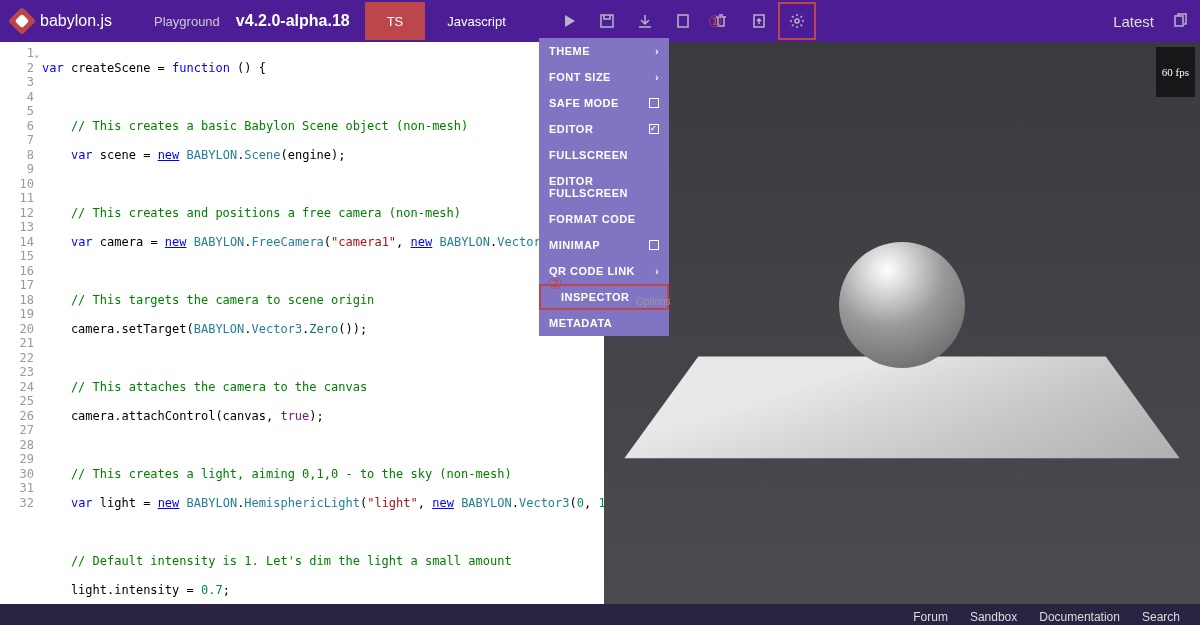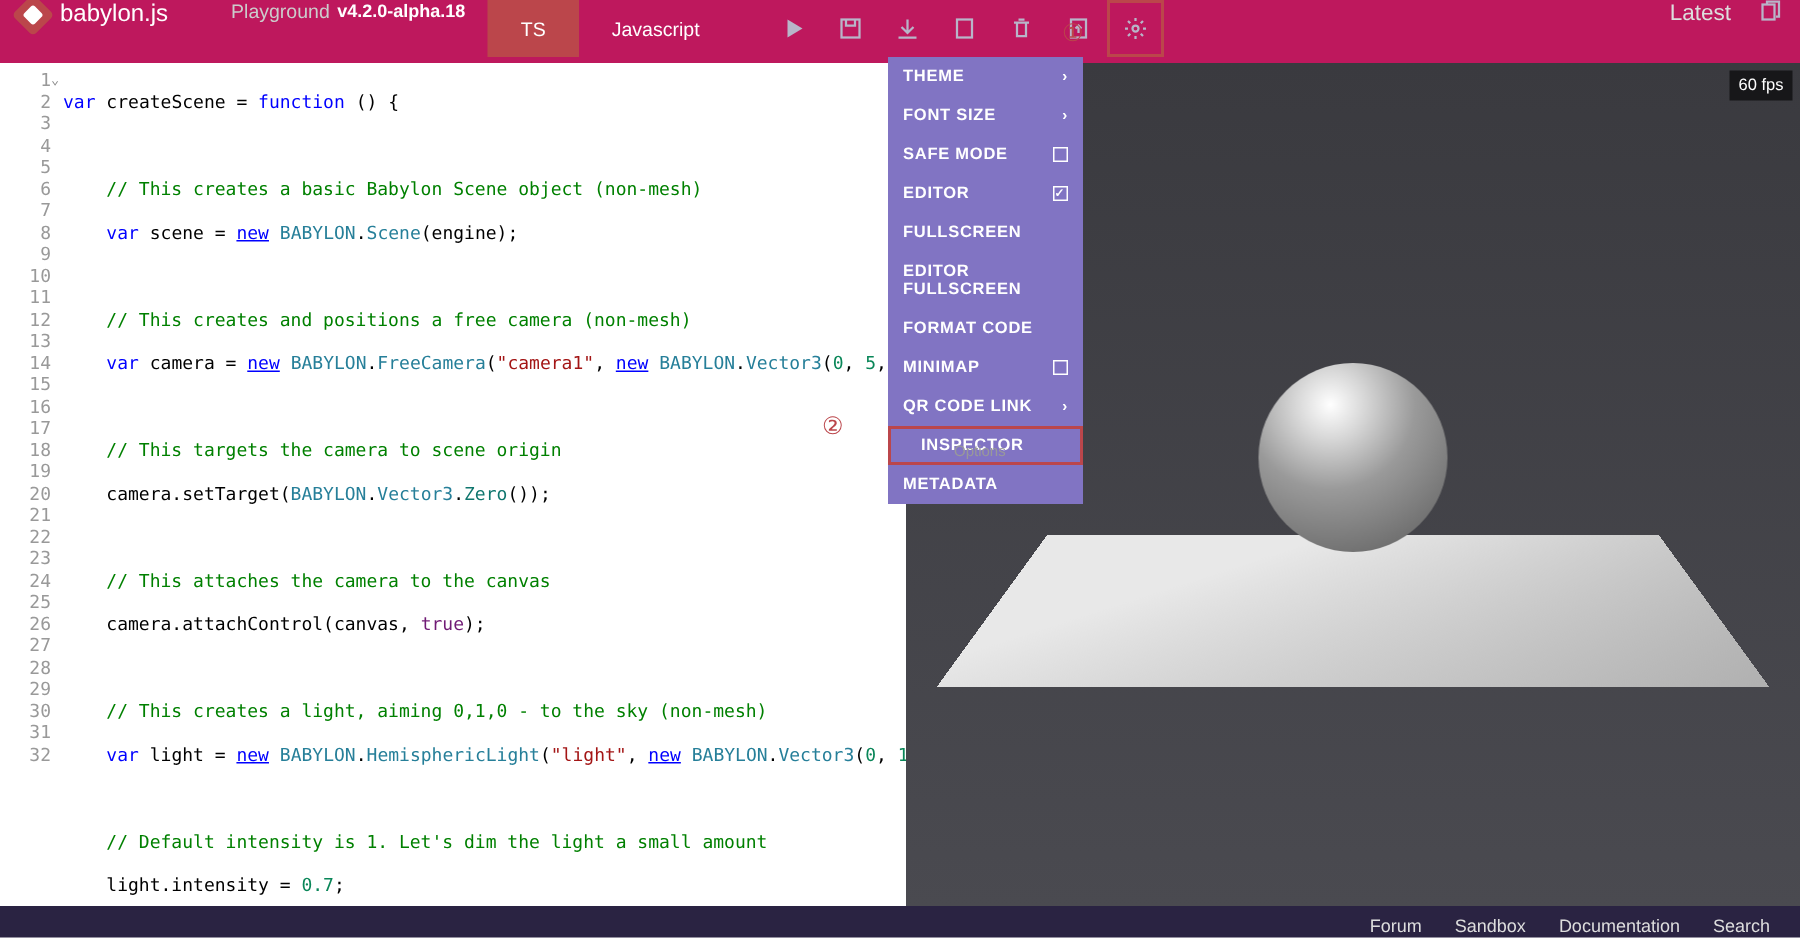--- a/index.html
+++ b/index.html
@@ -1,22 +1,22 @@
 <!DOCTYPE html>
 <html><head>
 <meta charset="utf-8">
 <style>
 * { margin: 0; padding: 0; box-sizing: border-box; }
 body { font-family: Arial, sans-serif; width: 1200px; height: 625px; overflow: hidden; background: #fff; }
-.header { height: 42px; background: #be185d; display: flex; align-items: flex-start; color: #fff; position: relative; }
+.header { height: 42px; background: #4c1d95; display: flex; align-items: center; color: #fff; position: relative; }
 .logo { display: flex; align-items: center; padding: 0 12px; gap: 8px; }
 .logo-icon { width: 20px; height: 20px; background: #bb464b; border-radius: 3px; transform: rotate(45deg); position: relative; }
 .logo-icon::after { content: ''; position: absolute; inset: 5px; background: #fff; border-radius: 2px; }
 .pg-label { font-size: 13px; color: #ccc; margin-left: 30px; margin-right: 5px; }
-.pg-version { font-size: 12px; font-weight: bold; color: #fff; }
+.pg-version { font-size: 16px; font-weight: bold; color: #fff; margin-left: 11px; }
 .tabs { display: flex; margin-left: 15px; }
 .tab { padding: 0 22px; height: 38px; display: flex; align-items: center; font-size: 13px; cursor: pointer; }
 .tab.active { background: #bb464b; }
 .toolbar { display: flex; margin-left: 22px; gap: 0; align-items: center; }
 .tool-btn { width: 38px; height: 38px; display: flex; align-items: center; justify-content: center; cursor: pointer; color: #b8b5c9; }
 .tool-btn svg { width: 16px; height: 16px; }
 .tool-btn.highlighted { border: 2px solid #bb464b; }
 .latest { position: absolute; right: 46px; font-size: 15px; color: #ddd; }
 .copy-btn { position: absolute; right: 12px; width: 16px; height: 16px; cursor: pointer; color: #b8b5c9; }
 .main { display: flex; height: 562px; position: relative; }
@@ -28,25 +28,25 @@
 .kw-var { color: #0000ff; }
 .kw-func { color: #0000ff; }
 .kw-new { color: #0000ff; text-decoration: underline; }
 .kw-bool { color: #701a75; }
 .com { color: #008000; }
 .type { color: #267f99; }
 .method { color: #0f766e; }
 .str { color: #a31515; }
 .num { color: #098658; }
 .canvas { flex: 1; background: linear-gradient(to bottom, #3a3a3f 0%, #4a4a50 100%); position: relative; }
-.fps { position: absolute; top: 5px; right: 5px; background: rgba(0,0,0,0.6); color: #fff; font-size: 11px; padding: 4px 6px; }
+.fps { position: absolute; top: 5px; right: 5px; background: rgba(0,0,0,0.6); color: #fff; font-size: 11px; padding: 19px 6px; font-family: Liberation Serif, serif; }
 .scene { position: absolute; inset: 0; display: flex; align-items: center; justify-content: center; }
 .ground { position: absolute; width: 470px; height: 265px; background: linear-gradient(135deg, #e8e8e8 30%, #b0b0b0 100%); transform: perspective(800px) rotateX(68deg); top: 225px; }
 .sphere { position: absolute; width: 126px; height: 126px; border-radius: 50%; background: radial-gradient(circle at 38% 22%, #fff 0%, #d8d8d8 18%, #9a9a9a 45%, #5a5a5a 100%); top: 200px; }
-.dropdown { position: absolute; left: 592px; top: 38px; width: 130px; background: #8174C3; z-index: 10; font-size: 11px; font-weight: bold; letter-spacing: 0.5px; }
+.dropdown { position: absolute; left: 539px; top: 38px; width: 130px; background: #8174C3; z-index: 10; font-size: 11px; font-weight: bold; letter-spacing: 0.5px; }
 .dropdown-item { padding: 7px 10px; color: #fff; cursor: pointer; display: flex; align-items: center; justify-content: space-between; text-transform: uppercase; }
 .dropdown-item.highlighted { border: 2px solid #bb464b; padding: 5px 20px; }
 .chevron { font-size: 10px; }
 .checkbox { width: 10px; height: 10px; border: 1px solid #fff; display: inline-block; position: relative; }
 .checkbox.checked::after { content: '✓'; position: absolute; font-size: 8px; top: -1px; left: 0; }
 .options-label { position: absolute; left: 636px; top: 296px; font-size: 10px; color: #999; z-index: 11; }
 .marker { position: absolute; color: #bb464b; font-size: 16px; font-weight: normal; z-index: 20; }
 .marker1 { left: 708px; top: 12px; }
 .marker2 { left: 548px; top: 274px; }
 .footer { height: 25px; background: #2a2342; display: flex; align-items: center; justify-content: flex-end; padding-right: 20px; gap: 22px; }

